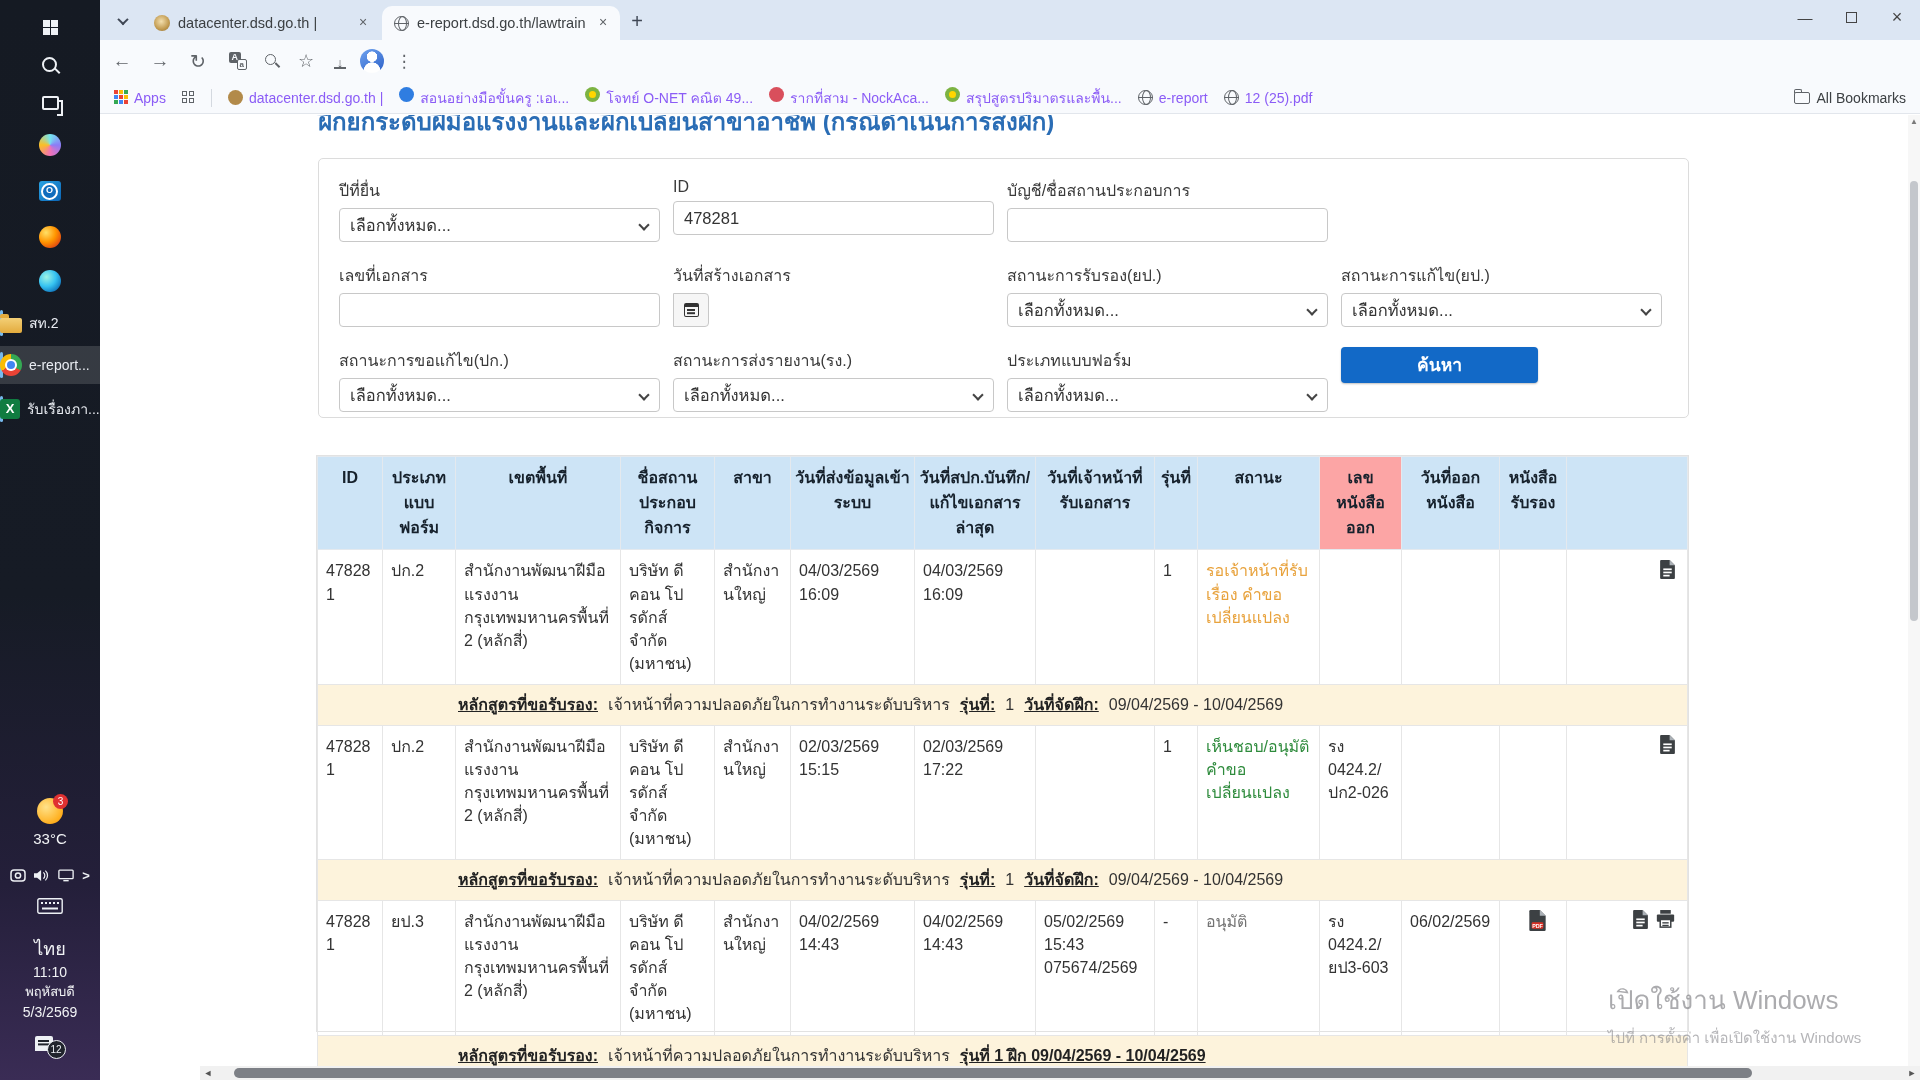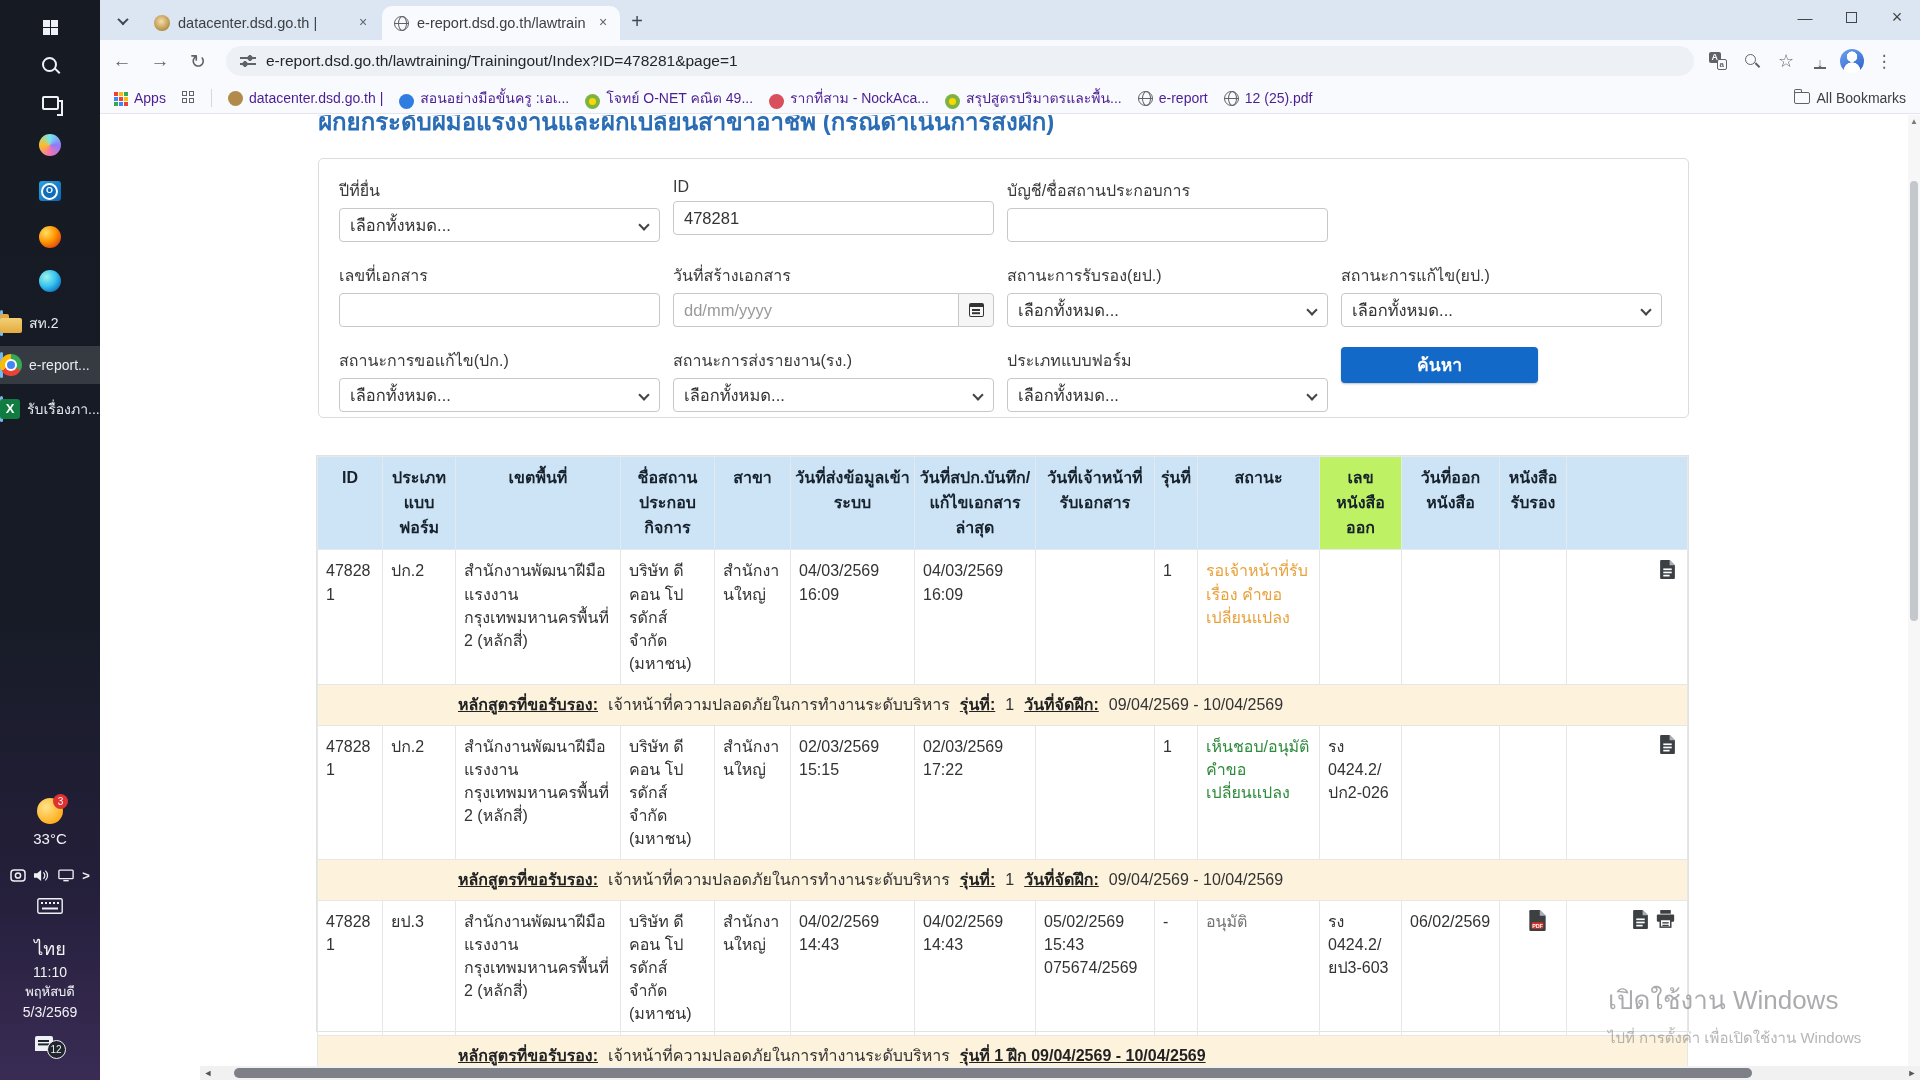--- a/index.html
+++ b/index.html
@@ -85,21 +85,21 @@
   .icon-mag::before { content:''; position:absolute; left:1px; top:1px; width:9px; height:9px; border:1.8px solid #5f6368; border-radius:50%; }
   .icon-mag::after { content:''; position:absolute; right:1px; bottom:1px; width:6px; height:1.8px; background:#5f6368; transform:rotate(45deg); transform-origin:right bottom; }
   .icon-star { font-size:18px; color:#5f6368; }
   .icon-down { position:relative; width:16px; height:16px; text-align:center; }
   .icon-down::before { content:'\2193'; font-size:13px; color:#5f6368; line-height:12px; }
   .icon-down::after { content:''; position:absolute; left:2px; right:2px; bottom:0; height:1.8px; background:#5f6368; }
   .avatar { width:24px; height:24px; border-radius:50%; background:radial-gradient(circle at 50% 32%,#fff 0 5px,transparent 5.5px),radial-gradient(circle at 50% 90%,#fff 0 8px,transparent 8.5px),linear-gradient(145deg,#6fa3ef,#2b5fc7); cursor:pointer; }
   .kebab { font-size:17px; color:#5f6368; }
 
   #bookmarks { position:relative; height:32px; background:#f8fafd; border-bottom:1px solid #e2e6ec; display:flex; align-items:center; padding:0 14px; gap:16px; }
-  .bm { display:flex; align-items:flex-end; gap:6px; font-size:14px; color:#4c1d95; white-space:nowrap; cursor:pointer; }
+  .bm { display:flex; align-items:flex-start; gap:6px; font-size:14px; color:#8b5cf6; white-space:nowrap; cursor:pointer; }
   .apps-grid { width:14px; height:14px; display:grid; grid-template-columns:repeat(3,4px); grid-template-rows:repeat(3,4px); gap:1px; }
   .apps-grid i:nth-child(1){background:#ea4335}.apps-grid i:nth-child(2){background:#fbbc05}.apps-grid i:nth-child(3){background:#34a853}
   .apps-grid i:nth-child(4){background:#4285f4}.apps-grid i:nth-child(5){background:#ea4335}.apps-grid i:nth-child(6){background:#fbbc05}
   .apps-grid i:nth-child(7){background:#34a853}.apps-grid i:nth-child(8){background:#4285f4}.apps-grid i:nth-child(9){background:#ea4335}
   .grid4 { width:13px; height:13px; display:grid; grid-template-columns:5px 5px; grid-template-rows:5px 5px; gap:2px; }
   .grid4 i { border:1.4px solid #5f6368; }
   .bm-sep { width:1px; height:18px; background:#d4d9e0; }
   .bm-dot { width:15px; height:15px; border-radius:50%; flex:none; }
   .bm-sun { position:relative; }
   .bm-sun::after { content:''; position:absolute; left:4px; top:4px; width:7px; height:7px; border-radius:50%; background:#ffd600; }
@@ -277,24 +277,20 @@
             <span class="wc-max"></span>
           </span>
         <span class="wc" style="font-size:18px">×</span>
       </div>
     </div>
 
     <div id="toolbar">
       <span class="nav-btn">←</span>
       <span class="nav-btn">→</span>
       <span class="nav-btn">↻</span>
-      <div id="omnibox">
-        <span class="icon-tune"></span>
-        <span class="url">e-report.dsd.go.th/lawtraining/Trainingout/Index?ID=478281&amp;page=1</span>
-      </div>
       <div class="tb-icons">
         <span class="tb-ic">
             <span class="icon-translate"></span>
           </span>
         <span class="tb-ic">
             <span class="icon-mag"></span>
           </span>
         <span class="tb-ic">
             <span class="icon-star">☆</span>
           </span>
@@ -396,23 +392,20 @@
         <div class="f-row" id="f-row-1">
             <div class="f-field">
               <div class="f-label">เลขที่เอกสาร</div>
               <div class="ctrl text">
                 <span></span>
               </div>
             </div>
             <div class="f-field">
               <div class="f-label">วันที่สร้างเอกสาร</div>
               <div class="date-group">
-                <div class="ctrl text">
-                  <span class="ph">dd/mm/yyyy</span>
-                </div>
                 <div class="date-addon">
                   <span class="icon-cal"></span>
                 </div>
               </div>
             </div>
             <div class="f-field">
               <div class="f-label">สถานะการรับรอง(ยป.)</div>
               <div class="ctrl">
                 <span>เลือกทั้งหมด...</span>
                 <span class="sel-chev"></span>
@@ -476,21 +469,21 @@
                 <th style="background: rgb(205, 228, 246);">ID</th>
                 <th style="background: rgb(205, 228, 246);">ประเภทแบบฟอร์ม</th>
                 <th style="background: rgb(205, 228, 246);">เขตพื้นที่</th>
                 <th style="background: rgb(205, 228, 246);">ชื่อสถานประกอบกิจการ</th>
                 <th style="background: rgb(205, 228, 246);">สาขา</th>
                 <th style="background: rgb(205, 228, 246);">วันที่ส่งข้อมูลเข้าระบบ</th>
                 <th style="background: rgb(205, 228, 246);">วันที่สปก.บันทึก/แก้ไขเอกสารล่าสุด</th>
                 <th style="background: rgb(205, 228, 246);">วันที่เจ้าหน้าที่รับเอกสาร</th>
                 <th style="background: rgb(205, 228, 246);">รุ่นที่</th>
                 <th style="background: rgb(205, 228, 246);">สถานะ</th>
-                <th style="background: #bef264;">เลขหนังสือออก</th>
+                <th style="background: #fca5a5;">เลขหนังสือออก</th>
                 <th style="background: rgb(205, 228, 246);">วันที่ออกหนังสือ</th>
                 <th style="background: rgb(205, 228, 246);">หนังสือรับรอง</th>
                 <th style="background: rgb(205, 228, 246);"></th>
               </tr>
             </thead>
           <tbody id="dt-body">
               <tr class="main-row">
                 <td>478281</td>
                 <td>ปก.2</td>
                 <td>สำนักงานพัฒนาฝีมือแรงงานกรุงเทพมหานครพื้นที่ 2 (หลักสี่)</td>

